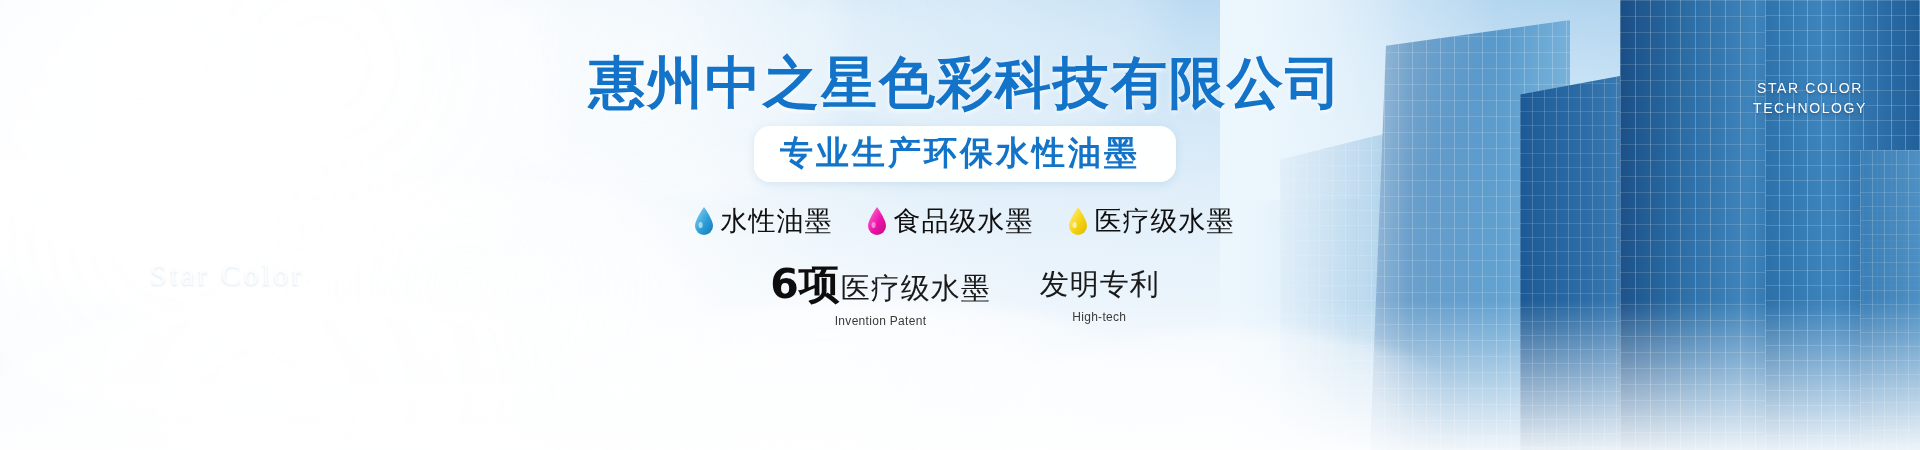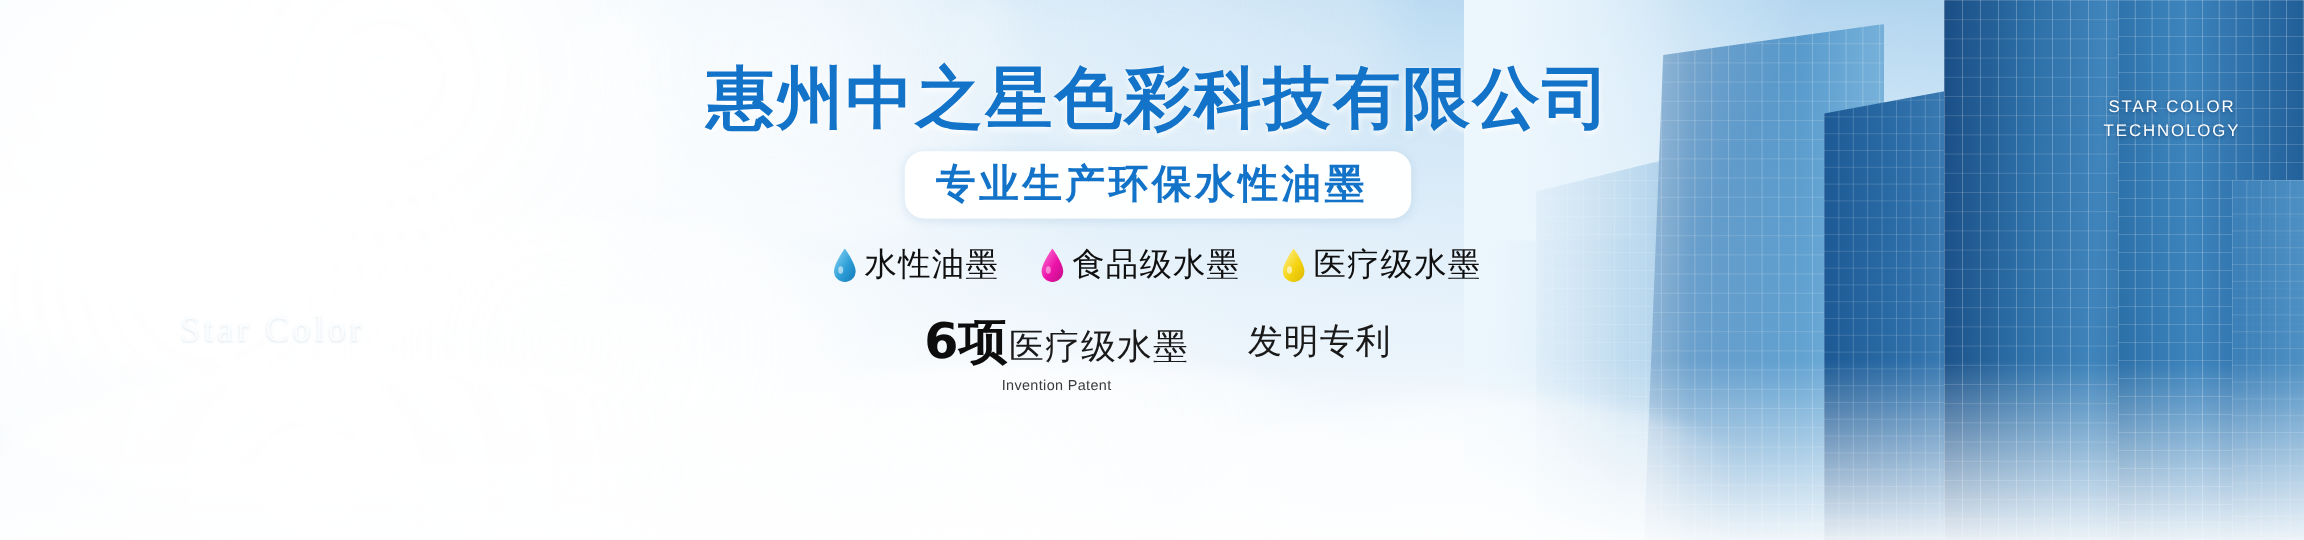--- a/index.html
+++ b/index.html
@@ -380,18 +380,19 @@
           <span class="badge-big">6项</span>
           <span class="badge-small">医疗级水墨</span>
         </div>
         <div class="badge-sub">Invention Patent</div>
       </div>
 
       <div class="badge">
         <div class="badge-main">
           <span class="badge-small">发明专利</span>
         </div>
+        <div class="badge-sub">High-tech</div>
       </div>
 
     </div>
 
   </div>
 </div>
 
 </body></html>

